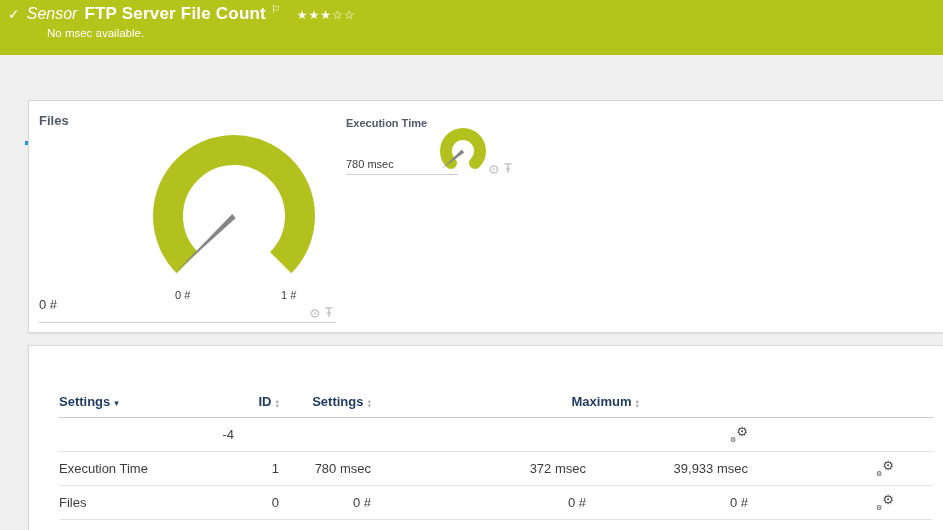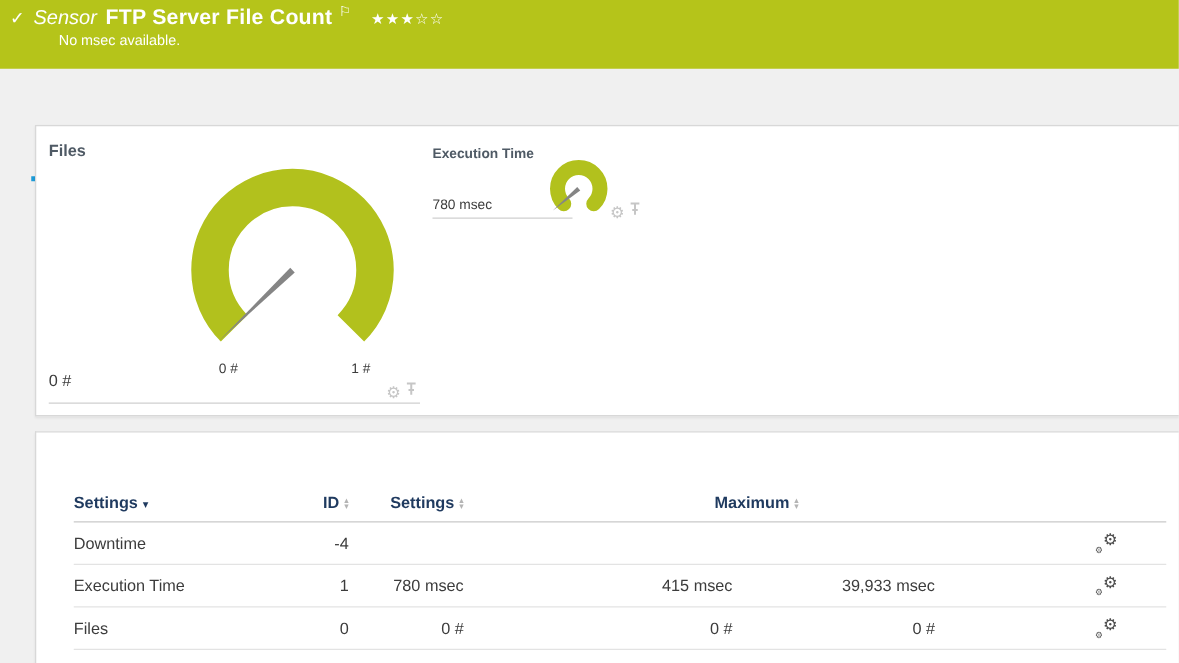--- a/index.html
+++ b/index.html
@@ -198,36 +198,35 @@
       <div class="hc h-right h-max">
         <span>Maximum</span><span class="sort">
             <i>▴</i>
             <i>▾</i>
           </span>
       </div>
       <div class="hc"></div>
     </div>
 
     <div class="trow drow">
-      <div>Downtime</div>
       <div class="c-right">-4</div>
       <div class="c-right"></div>
       <div class="c-right"></div>
       <div class="c-right"></div>
       <span class="chgear">
           <span class="g1">⚙</span>
           <span class="g2">⚙</span>
         </span>
     </div>
 
     <div class="trow drow">
       <div>Execution Time</div>
       <div class="c-right">1</div>
       <div class="c-right">780 msec</div>
-      <div class="c-right">415 msec</div>
+      <div class="c-right">372 msec</div>
       <div class="c-right">39,933 msec</div>
       <span class="chgear">
           <span class="g1">⚙</span>
           <span class="g2">⚙</span>
         </span>
     </div>
 
     <div class="trow drow">
       <div>Files</div>
       <div class="c-right">0</div>

